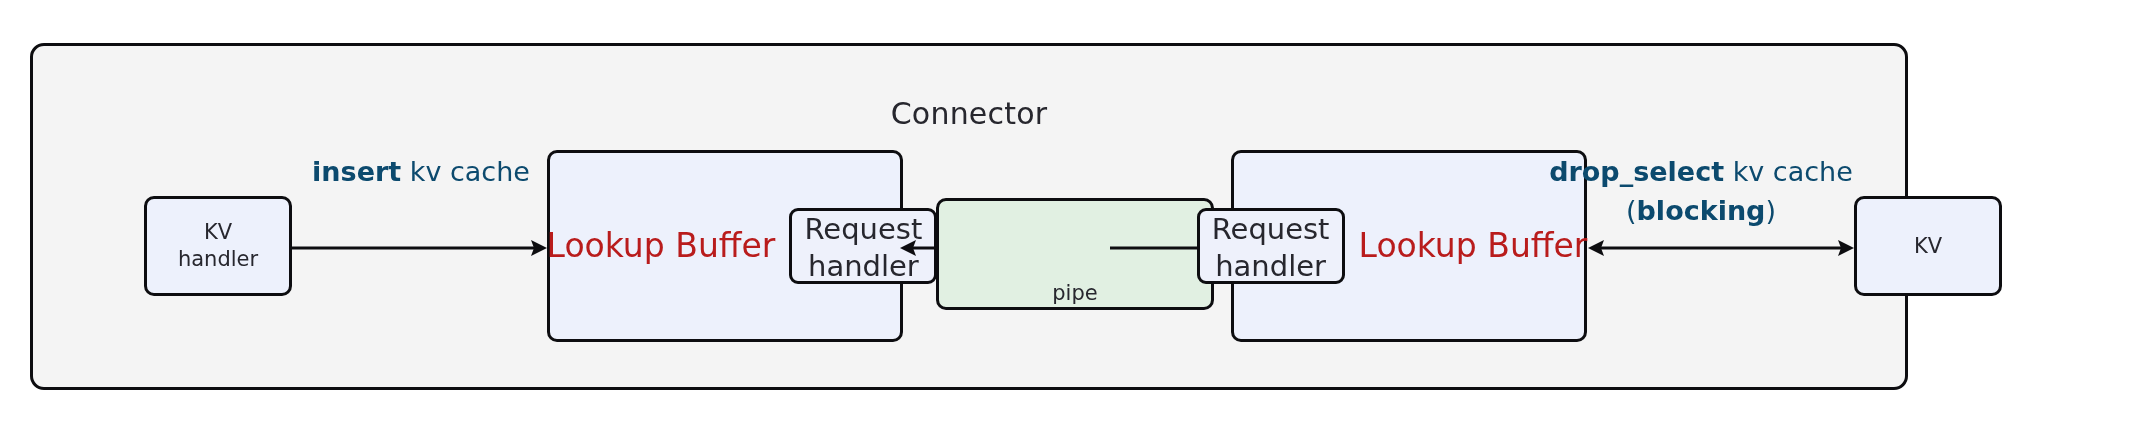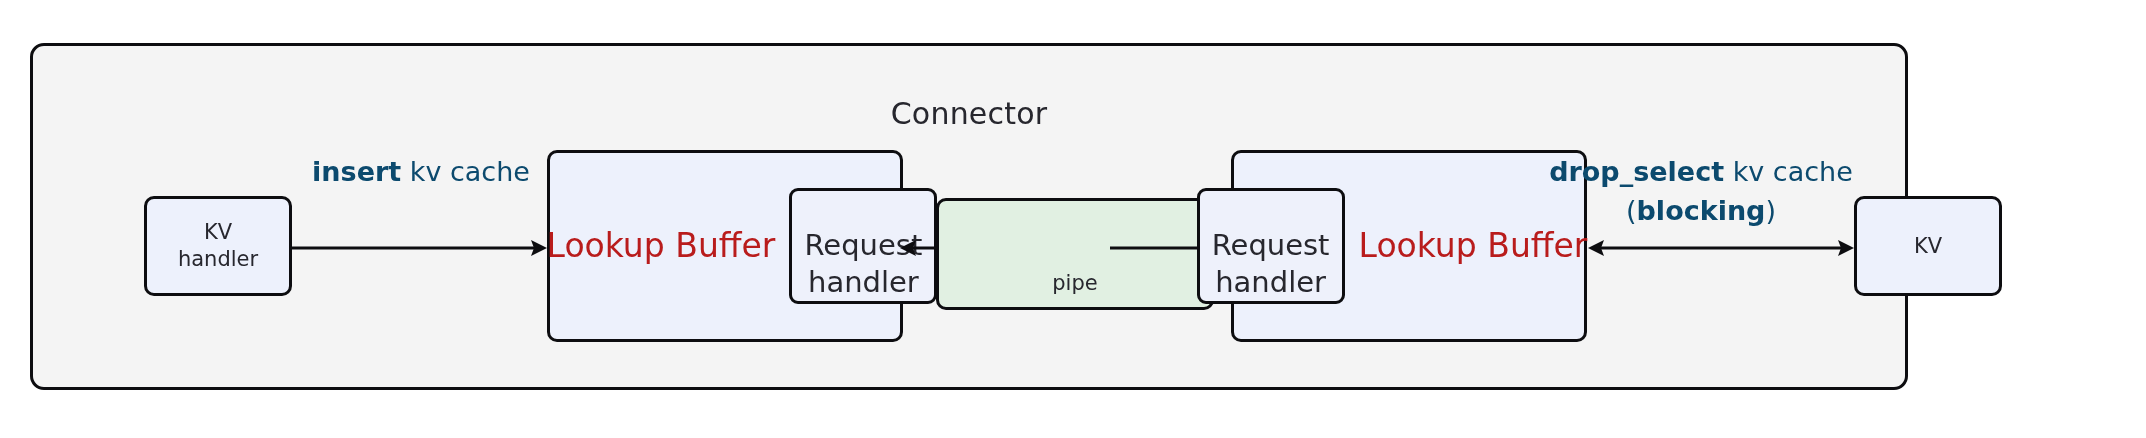--- a/index.html
+++ b/index.html
@@ -107,41 +107,40 @@
     text-align: center;
     white-space: nowrap;
     padding: 0 14px;
   }
   .handler-box {
     box-sizing: border-box;
     border: 3px solid #0d0d10;
     border-radius: 9px;
     background: #eef1fb;
     width: 148px;
-    height: 116px;
+    height: 76px;
     display: flex;
     flex-direction: column;
     align-items: center;
-    justify-content: flex-end;
+    justify-content: space-between;
     font-size: 29px;
     line-height: 1.28;
     color: #27272e;
     text-align: center;
   }
   #lookup-left .lookup-inner { display: flex; flex-direction: row; align-items: center; transform: translateX(10px); }
   #lookup-right .lookup-inner { display: flex; flex-direction: row; align-items: center; transform: translateX(-10px); }
 
   
   #pipe {
     left: 936px;
     top: 198px;
     width: 278px;
     height: 112px;
     justify-content: flex-end;
-    padding-bottom: 10px;
   }
 
   
   .arrow-svg {
     position: absolute;
     overflow: visible;
     pointer-events: none;
   }
 
   

